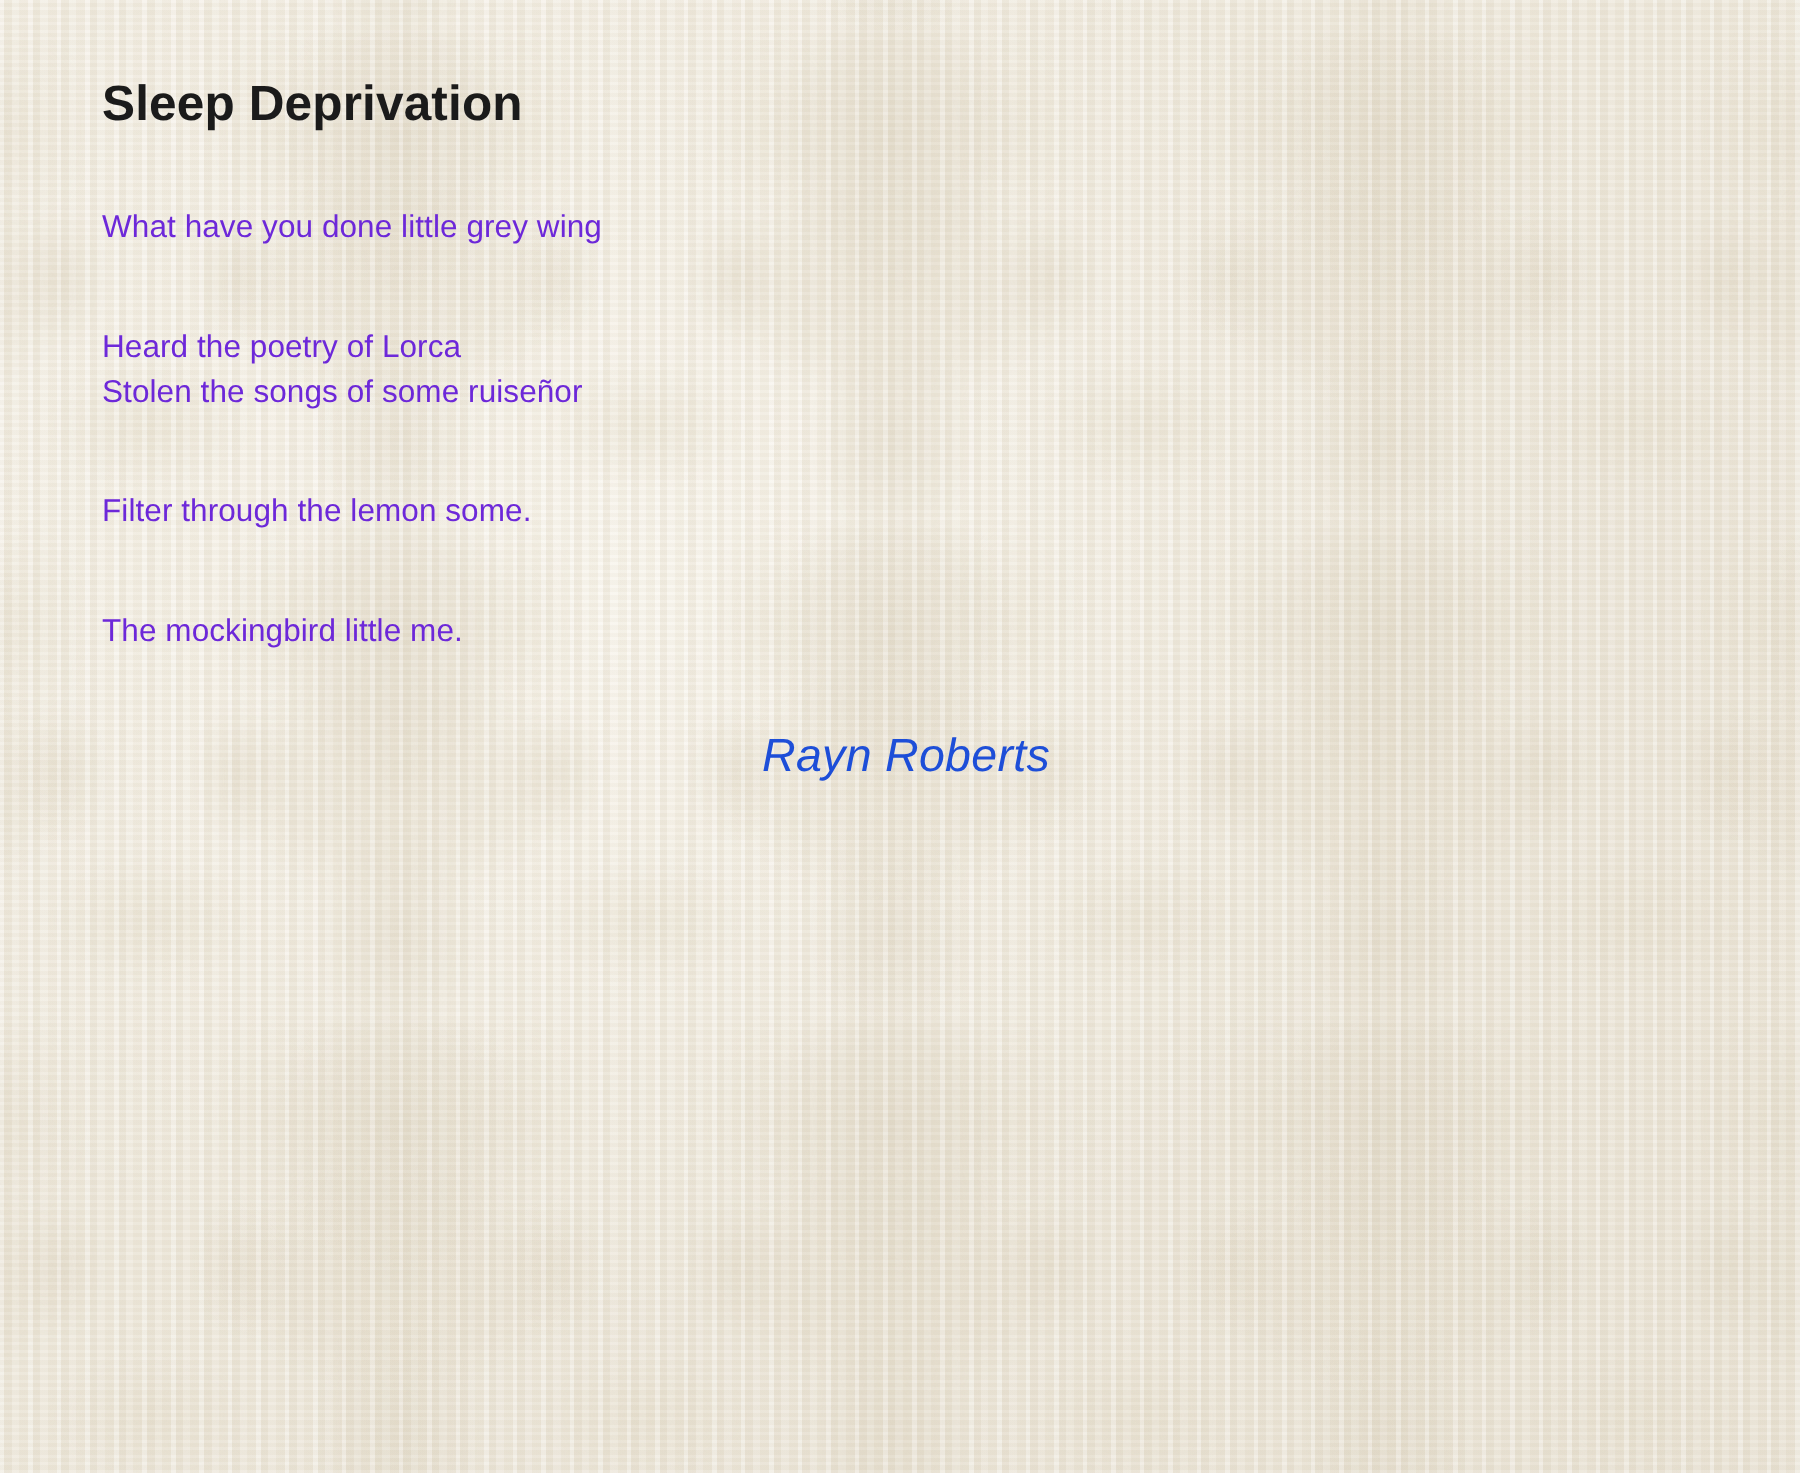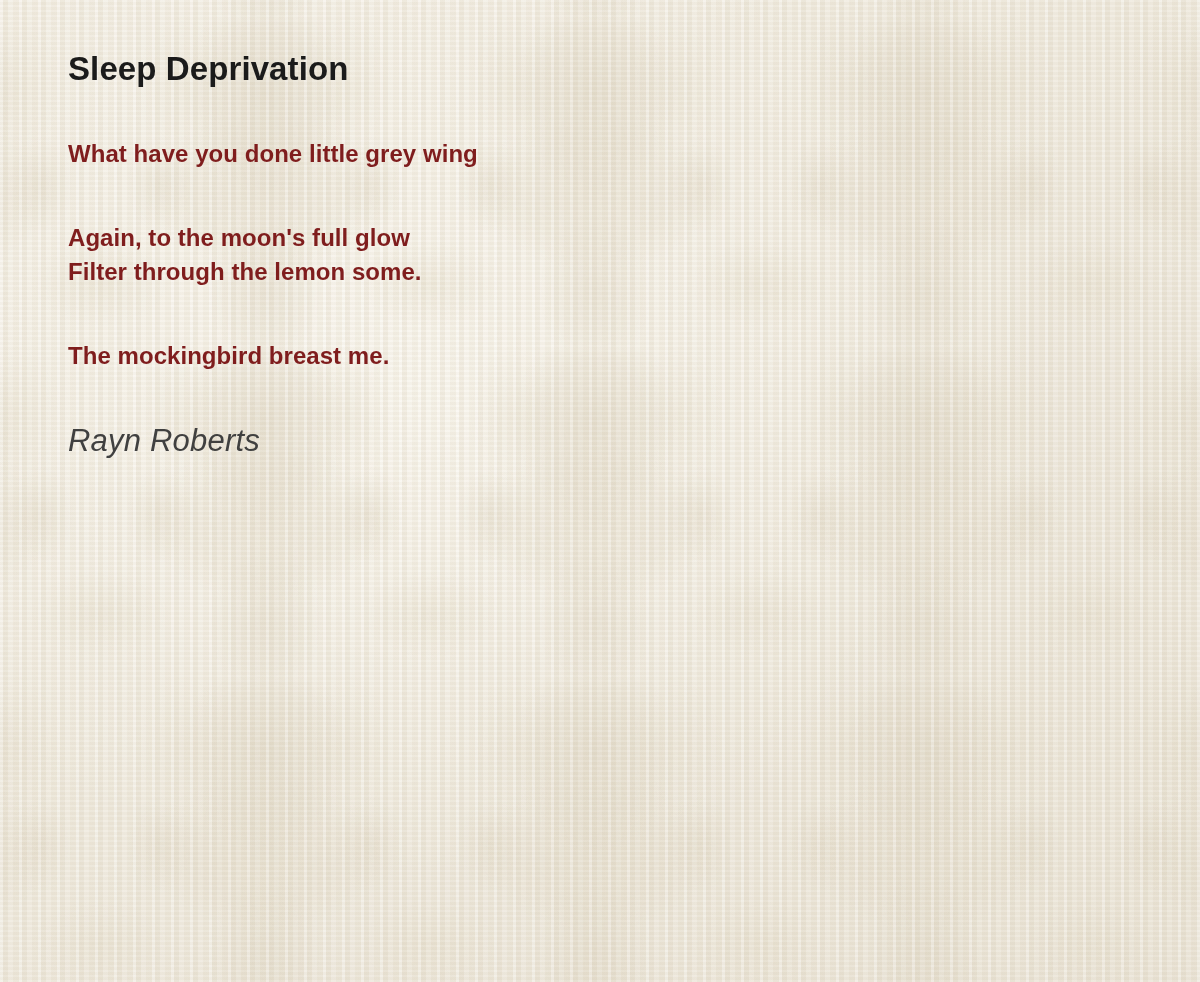--- a/index.html
+++ b/index.html
@@ -106,34 +106,35 @@
 
   .poem-body {
     margin-top: 46px;
   }
 
   .stanza {
     margin: 0 0 50px 0;
   }
 
   .poem-line {
-    font-size: 24px;
-    font-weight: bold;
-    color: #7f1d1d;
+    font-size: 21px;
+    font-weight: normal;
+    color: #6d28d9;
     line-height: 1.42;
     letter-spacing: 0.05px;
     white-space: pre-wrap;
   }
 
   .author {
     margin-top: 34px;
     font-size: 31px;
     font-style: italic;
-    color: #404040;
+    color: #1d4ed8;
     letter-spacing: 0.2px;
+    text-align: center;
   }
 </style>
 </head>
 <body>
 
 <div class="page">
 
   <div class="bg-layer bg-vignette"></div>
   <div class="bg-layer bg-damask"></div>
   <div class="bg-layer bg-damask2"></div>
@@ -144,30 +145,31 @@
 
     <h1 class="poem-title">Sleep Deprivation</h1>
 
     <div class="poem-body">
 
       <div class="stanza">
         <div class="poem-line">What have you done little grey wing</div>
       </div>
 
       <div class="stanza">
+        <div class="poem-line">Heard the poetry of Lorca</div>
+        <div class="poem-line">Stolen the songs of some ruiseñor</div>
       </div>
 
 
       <div class="stanza">
-        <div class="poem-line">Again, to the moon's full glow</div>
         <div class="poem-line">Filter through the lemon some.</div>
       </div>
 
       <div class="stanza">
-        <div class="poem-line">The mockingbird breast me.</div>
+        <div class="poem-line">The mockingbird little me.</div>
       </div>
 
     </div>
 
     <div class="author">Rayn Roberts</div>
 
   </div>
 </div>
 
 </body></html>

